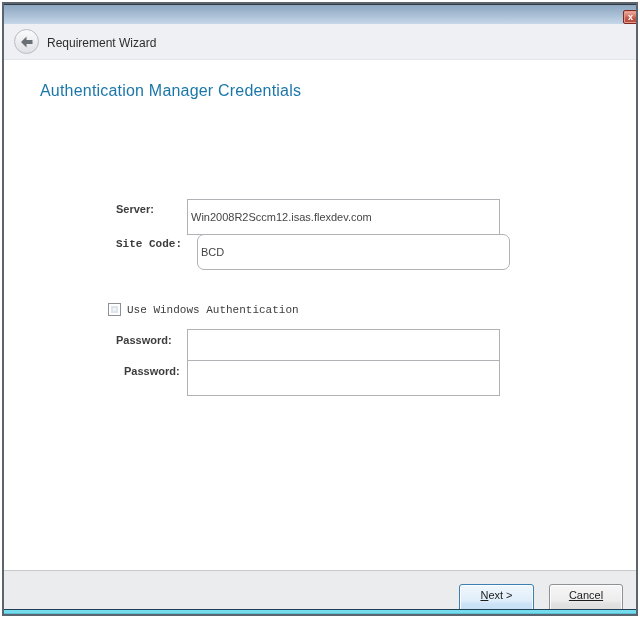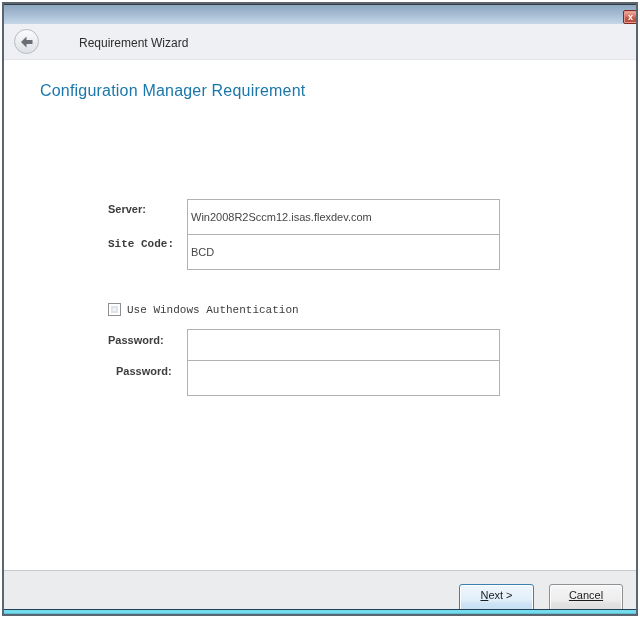--- a/index.html
+++ b/index.html
@@ -32,43 +32,43 @@
     background:#eef0f3; border-bottom:1px solid #e2e5ea;
   }
   .back-btn {
     position:absolute; left:10px; top:5px; width:25px; height:25px;
     border:1px solid #b9bcc1; border-radius:50%;
     background:linear-gradient(180deg,#fafbfc 0%,#e9ebee 60%,#dfe2e6 100%);
   }
   .back-btn svg { position:absolute; left:4px; top:4px; }
   .header-title {
     position:absolute; left:43px; top:12px;
-    font-size:12px; color:#2d2d2d;margin-left:32px;
+    font-size:12px; color:#2d2d2d;
   }
   
   .content {
     position:absolute; left:0; top:57px; width:632px; height:509px; background:#ffffff;
   }
   .page-heading {
     position:absolute; left:36px; top:78px;
     font-size:16px; font-weight:400; color:#1b77aa; letter-spacing:0.2px;
   }
   .fld-label {
-    position:absolute; font-size:11px; font-weight:bold; color:#3d3d3d; line-height:13px;
+    position:absolute; font-size:11px; font-weight:bold; color:#3d3d3d; line-height:13px;margin-left:8px;
   }
   .txt {
     position:absolute; width:313px; height:36px;
     border:1px solid #b2b2b6; background:#ffffff;
     font-family:"Liberation Sans", sans-serif; font-size:11px; color:#454545;
     padding:0 3px; outline:none;
   }
   .lbl-server   { left:104px; top:199px; }
   .in-server    { left:183px; top:195px; }
   .lbl-site     { left:104px; top:234px;font-family:Liberation Mono, monospace; }
-  .in-site      { left:183px; top:230px; }
+  .in-site      { left:193px; top:230px;border-radius:7px; }
   .checkbox {
     position:absolute; left:104px; top:299px; width:13px; height:13px;
     border:1px solid #8e9094; background:#f4f4f4;
     box-shadow:inset 0 0 0 2px #ffffff, inset 0 0 0 4px #dde5ec;
   }
   .lbl-check    { position:absolute; left:123px; top:300px; font-size:11px; font-weight:400; color:#3d3d3d;font-family:Liberation Mono, monospace; }
   .lbl-user     { left:104px; top:330px; }
   .in-user      { left:183px; top:325px; }
   .lbl-pass     { left:104px; top:361px;padding-left:8px; }
   .in-pass      { left:183px; top:356px; }
@@ -116,21 +116,21 @@
       <div class="back-btn">
         <svg width="16" height="16" viewBox="0 0 16 16">
           <polygon points="7.5,2.5 2,8 7.5,13.5 7.5,10 13.5,10 13.5,6 7.5,6" fill="#6a6f76"></polygon>
         </svg>
       </div>
       <div class="header-title">Requirement Wizard</div>
     </div>
 
     <div class="content"></div>
 
-    <div class="page-heading">Configuration Manager Requirement</div>
+    <div class="page-heading">Authentication Manager Credentials</div>
 
     <div class="fld-label lbl-server">Server:</div>
     <input class="txt in-server" type="text" value="Win2008R2Sccm12.isas.flexdev.com" style="">
 
     <div class="fld-label lbl-site">Site Code:</div>
     <input class="txt in-site" type="text" value="BCD" style="">
 
     <div class="checkbox"></div>
     <div class="lbl-check">Use Windows Authentication</div>
 

